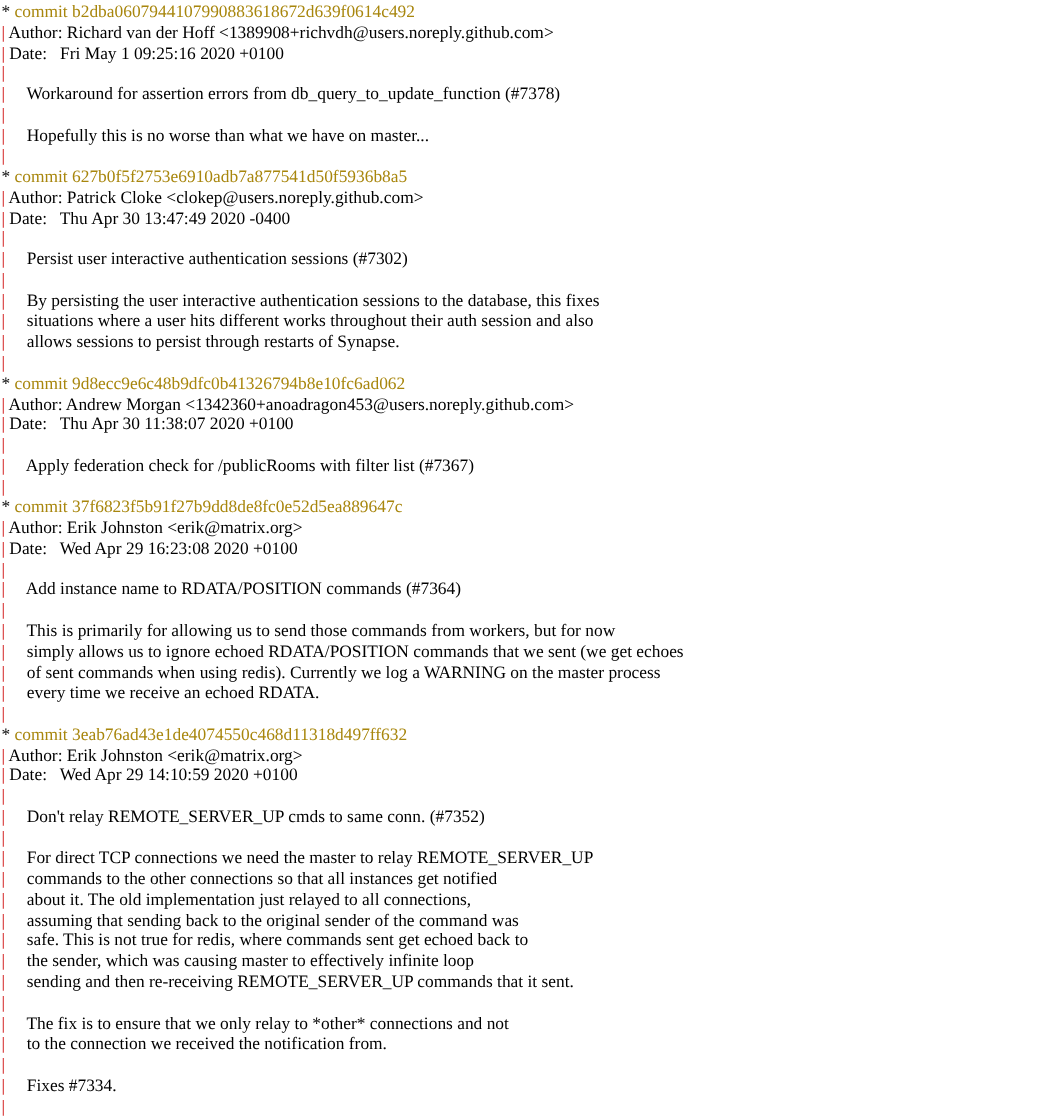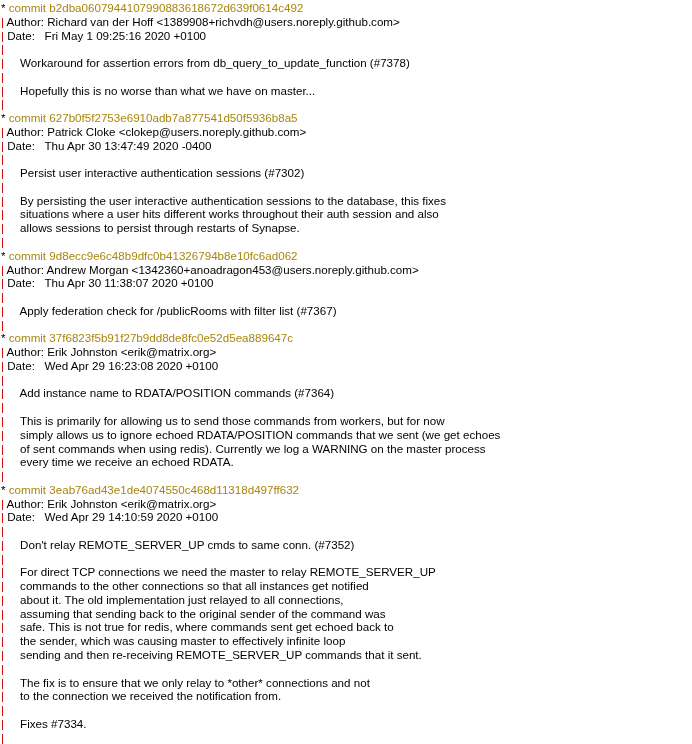--- a/index.html
+++ b/index.html
@@ -13,21 +13,21 @@
     background: #ffffff;
   }
   .terminal-screen {
     box-sizing: border-box;
     width: 692px;
     height: 744px;
     overflow: hidden;
     padding: 1px 0 0 1px;
     background: var(--bg, #ffffff);
     color: var(--fg, #000000);
-    font-family: Liberation Sans, sans-serif;
+    font-family: Liberation Serif, serif;
     font-size: 11.6px;
     line-height: 13.778px;
     white-space: pre;
   }
   .line {
     height: 13.778px;
     white-space: pre;
   }
   .star { color: var(--star, #000000); }
   .pipe { color: var(--pipe, #cc0000); }

